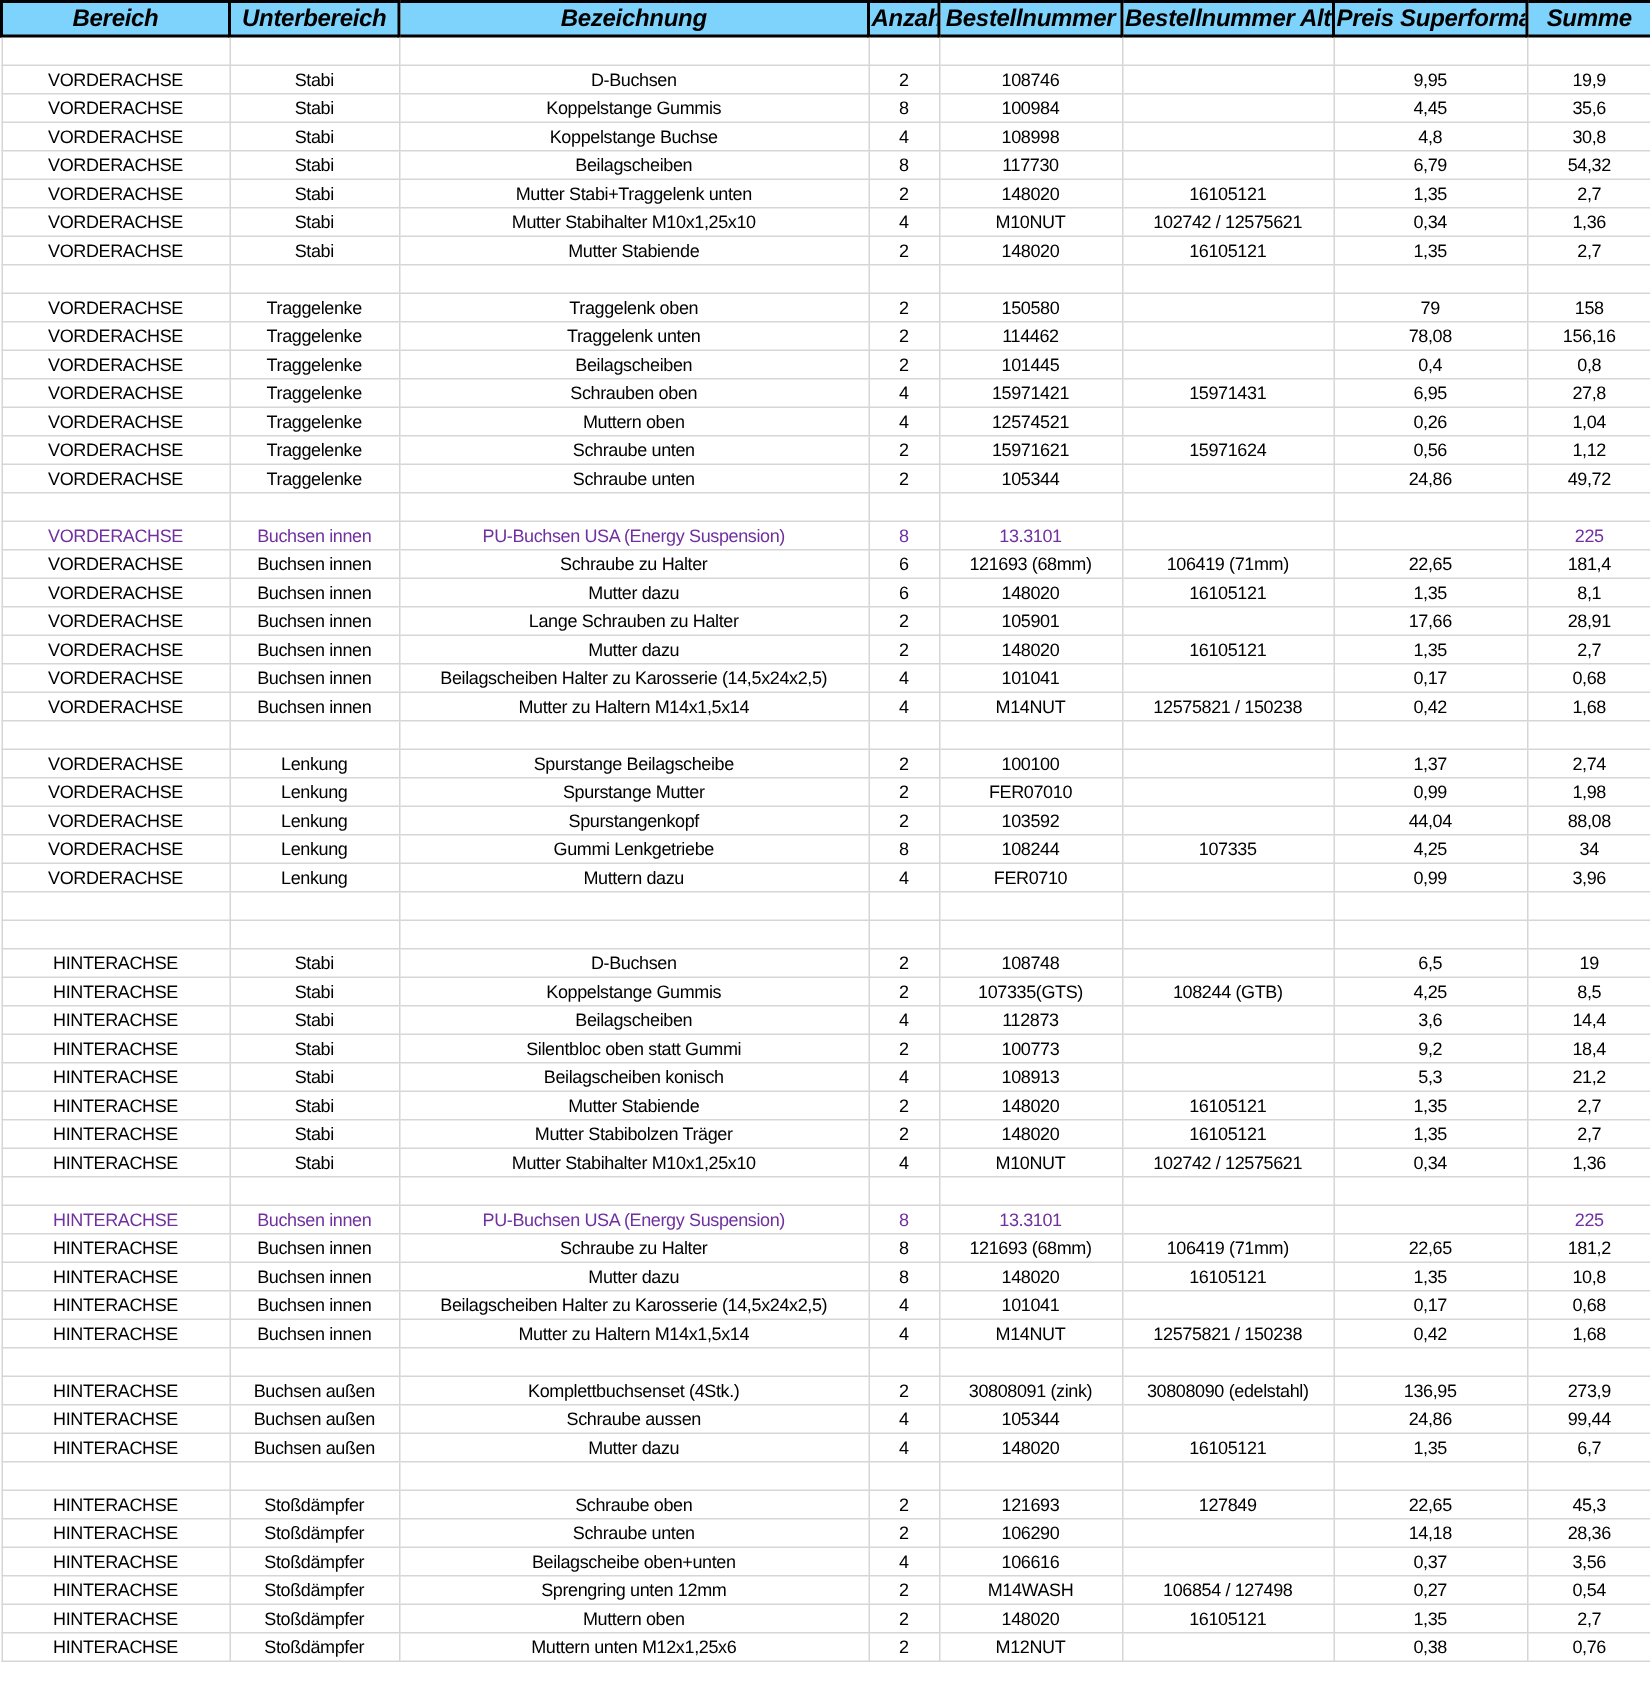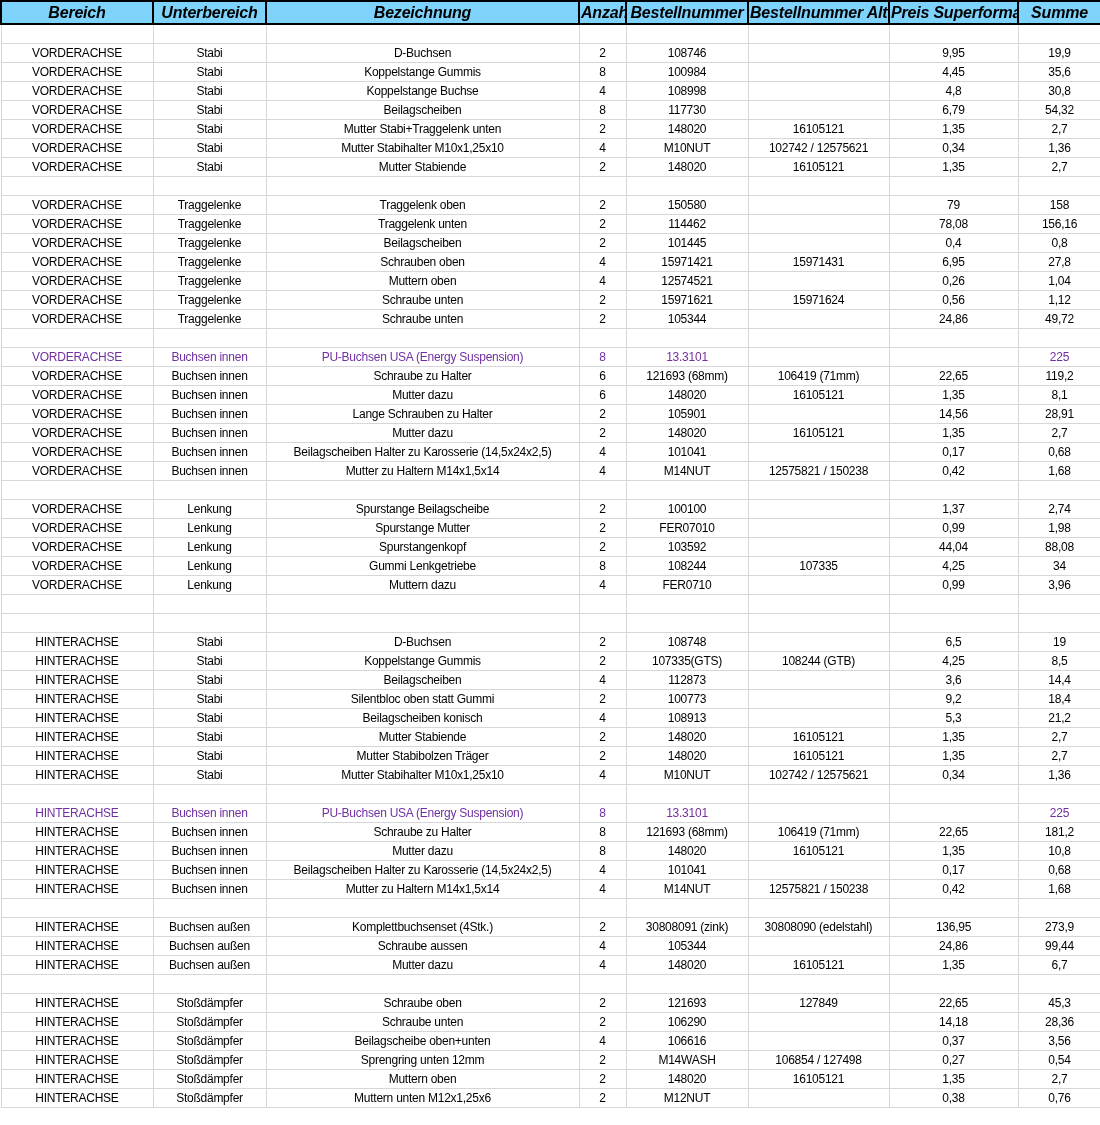--- a/index.html
+++ b/index.html
@@ -250,40 +250,40 @@
         <td>225</td>
       </tr>
       <tr class="data">
         <td>VORDERACHSE</td>
         <td>Buchsen innen</td>
         <td>Schraube zu Halter</td>
         <td>6</td>
         <td>121693 (68mm)</td>
         <td>106419 (71mm)</td>
         <td>22,65</td>
-        <td>119,2</td>
+        <td>181,4</td>
       </tr>
       <tr class="data">
         <td>VORDERACHSE</td>
         <td>Buchsen innen</td>
         <td>Mutter dazu</td>
         <td>6</td>
         <td>148020</td>
         <td>16105121</td>
         <td>1,35</td>
         <td>8,1</td>
       </tr>
       <tr class="data">
         <td>VORDERACHSE</td>
         <td>Buchsen innen</td>
         <td>Lange Schrauben zu Halter</td>
         <td>2</td>
         <td>105901</td>
         <td></td>
-        <td>14,56</td>
+        <td>17,66</td>
         <td>28,91</td>
       </tr>
       <tr class="data">
         <td>VORDERACHSE</td>
         <td>Buchsen innen</td>
         <td>Mutter dazu</td>
         <td>2</td>
         <td>148020</td>
         <td>16105121</td>
         <td>1,35</td>

